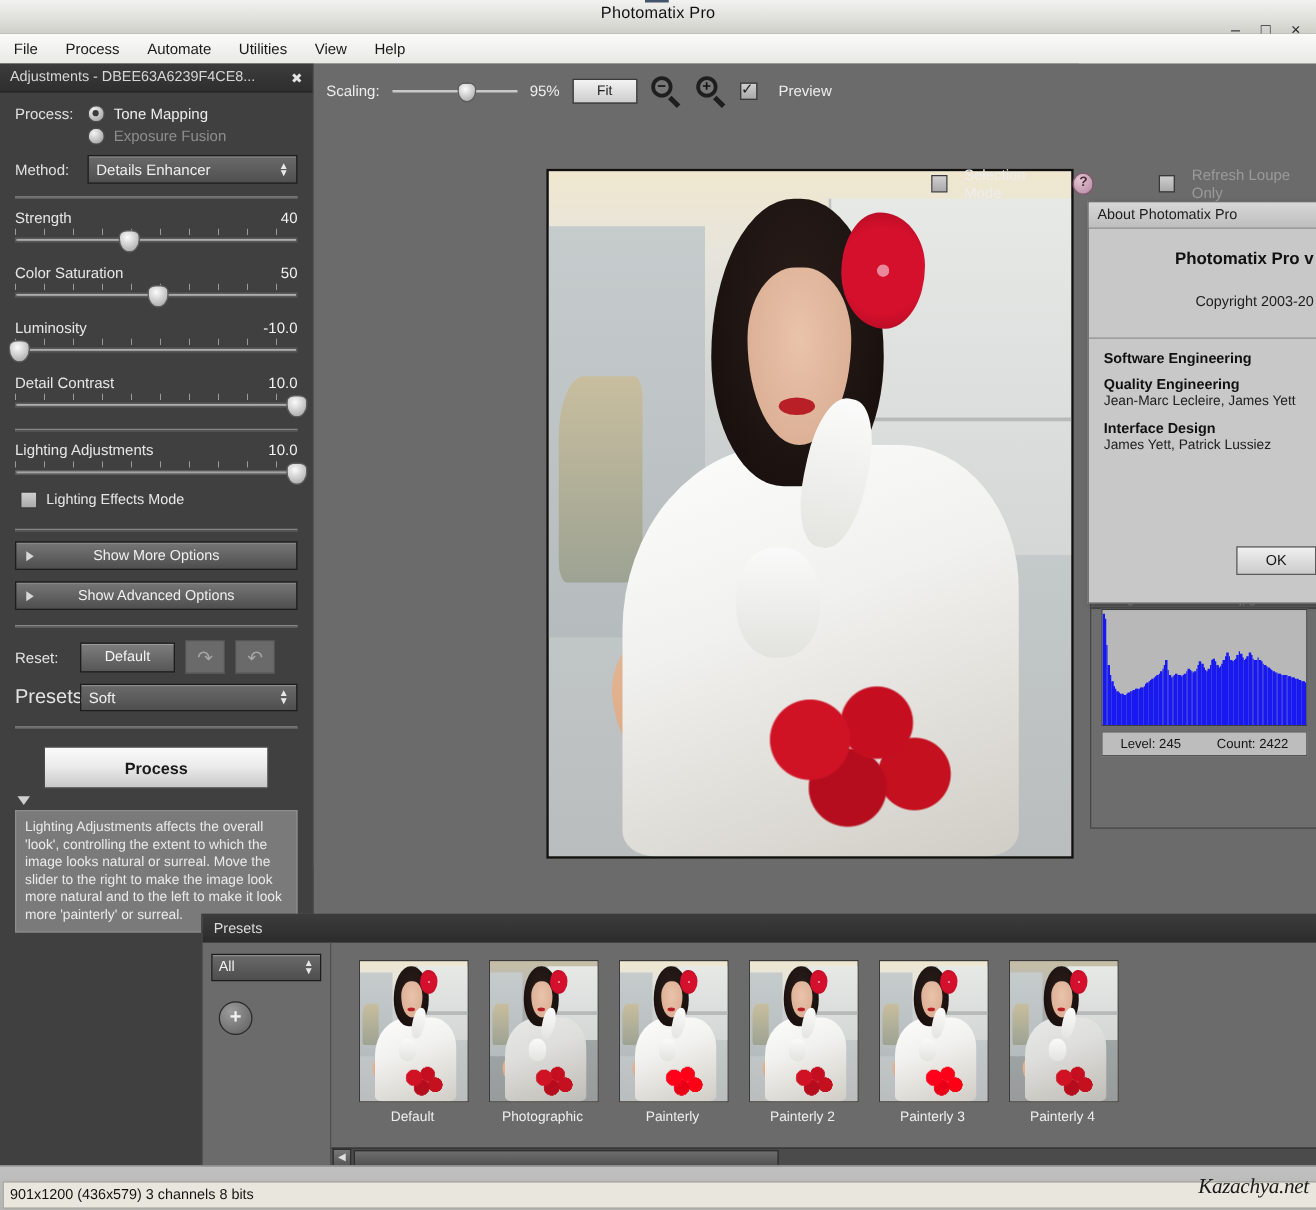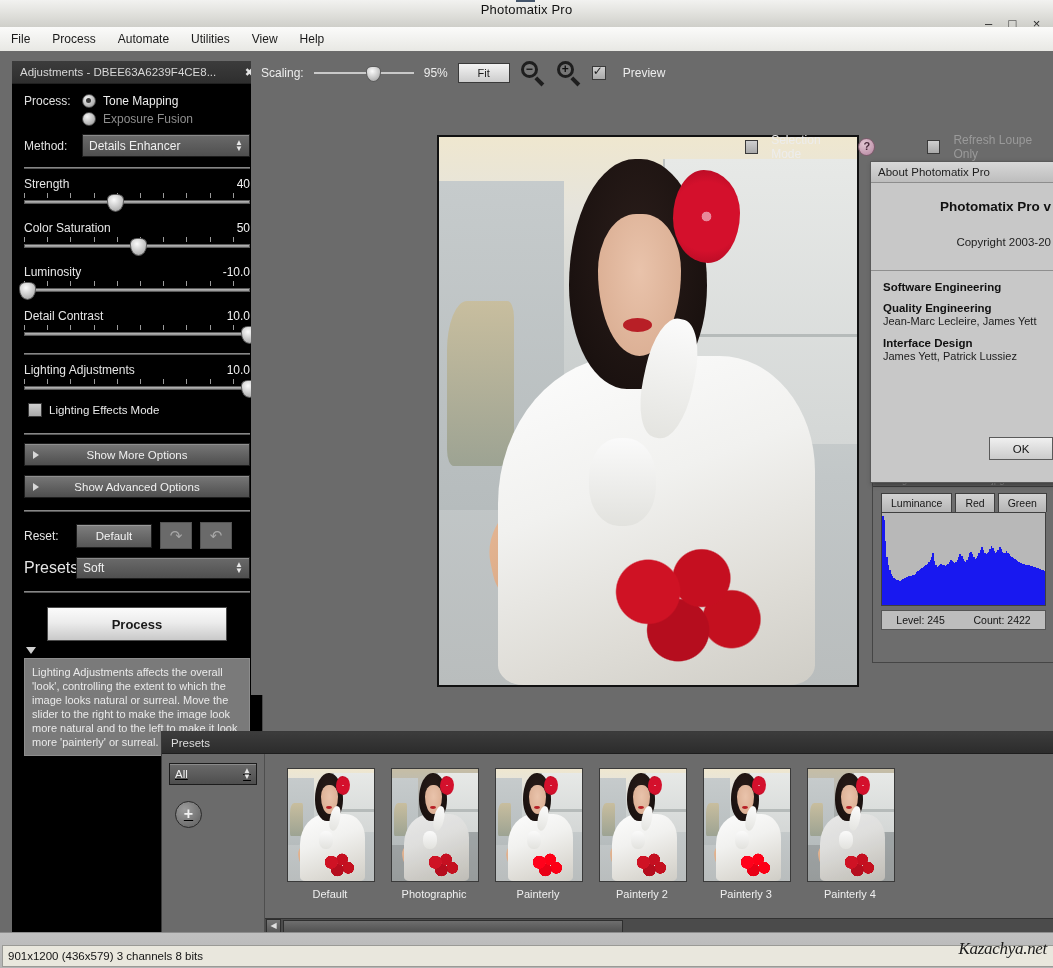--- a/index.html
+++ b/index.html
@@ -25,22 +25,22 @@
   
   .menubar{position:absolute;left:0;top:27px;width:1053px;height:24px;
     background:linear-gradient(to bottom,#fbfbfa,#e8e8e4);
     border-bottom:1px solid #8e8e8a;display:flex;align-items:center;}
   .menuitem{font-size:12px;color:#1a1a1a;padding:3px 11px;cursor:default;}
 
   
   .workspace{position:absolute;left:0;top:51px;width:1053px;height:881px;background:#6b6b6b;}
 
   
-  .adj-panel{position:absolute;left:12px;top:0;width:250px;height:881px;background:#000000;
-    border-right:1px solid #4a4a4a;margin-top:10px;}
+  .adj-panel{position:absolute;left:0;top:0;width:250px;height:881px;background:#404040;
+    border-right:1px solid #4a4a4a;}
   .panel-tab{height:22px;background:linear-gradient(to bottom,#3c3c3c,#2e2e2e);
     border-bottom:1px solid #202020;display:flex;align-items:center;
     padding:0 8px;color:#d7d7d7;font-size:11.5px;}
   .panel-tab .tab-close{margin-left:auto;font-size:11px;color:#e4e4e4;font-weight:bold;}
   .adj-body{padding:10px 12px 0 12px;color:#dcdcdc;font-size:11.5px;}
 
   .row{display:flex;align-items:center;margin-bottom:4px;}
   .row-label{width:58px;color:#e0e0e0;font-size:12px;}
   .radio{width:12px;height:12px;border-radius:50%;
     background:radial-gradient(circle at 35% 30%,#f4f4f4,#b4b4b4 65%,#8a8a8a);
@@ -158,21 +158,21 @@
   .hist-foot{margin:4px 8px 0 8px;height:18px;background:#bdbdbd;border:1px solid #555;
     display:flex;align-items:center;justify-content:space-around;font-size:10.5px;color:#141414;}
 
   
   .presets-panel{position:absolute;left:161px;top:680px;width:892px;height:201px;
     background:#6b6b6b;border:1px solid #3a3a3a;}
   .presets-tab{height:21px;background:linear-gradient(to bottom,#3c3c3c,#2c2c2c);
     border-bottom:1px solid #1e1e1e;display:flex;align-items:center;padding:0 9px;
     color:#dcdcdc;font-size:11.5px;}
   .presets-body{display:flex;height:180px;}
-  .presets-left{width:88px;border-right:1px solid #4e4e4e;padding:9px 7px;text-decoration:underline;}
+  .presets-left{width:88px;border-right:1px solid #4e4e4e;padding:9px 7px;}
   .filter-sel{height:20px;border:1px solid #1c1c1c;
     background:linear-gradient(to bottom,#6a6a6a,#4e4e4e);display:flex;align-items:center;
     padding:0 5px;color:#f0f0f0;font-size:11.5px;box-shadow:inset 0 1px 0 #8a8a8a;}
   .plus-btn{width:25px;height:25px;border-radius:50%;margin-top:16px;margin-left:6px;
     background:radial-gradient(circle at 35% 30%,#9c9c9c,#5d5d5d);border:1px solid #2a2a2a;
     color:#f2f2f2;font-size:16px;line-height:23px;text-align:center;font-weight:bold;}
   .presets-scroll{flex:1;position:relative;overflow:hidden;}
   .thumbs{display:flex;gap:18px;padding:14px 0 0 22px;}
   .thumb{width:86px;}
   .thumb-img{width:86px;height:112px;border:1px solid #3a3a3a;background:#bdb8ac;overflow:hidden;position:relative;}
@@ -451,25 +451,20 @@
       <span style="font-size:12px;color:#ededed;margin-left:-4px;">Selection Mode</span>
       <div class="help-circ">?</div>
       <span class="chk" style="margin-left:42px;"></span>
       <span style="font-size:12px;color:#9a9a9a;margin-left:-4px;">Refresh Loupe Only</span>
     </div>
 
     <div class="hist-panel">
       <div class="hist-strip">
         <span>Histogram</span>
         <span>DB2004.jpg</span>
-      </div>
-      <div class="hist-tabs">
-        <div class="htab">Luminance</div>
-        <div class="htab">Red</div>
-        <div class="htab">Green</div>
       </div>
       <div class="hist-canvas" id="hist-canvas">
           <div style="position: absolute; bottom: 0px; left: 0%; width: 1.08333%; height: 97%; background: rgb(24, 24, 240);"></div>
           <div style="position: absolute; bottom: 0px; left: 0.833333%; width: 1.08333%; height: 92%; background: rgb(24, 24, 240);"></div>
           <div style="position: absolute; bottom: 0px; left: 1.66667%; width: 1.08333%; height: 70%; background: rgb(24, 24, 240);"></div>
           <div style="position: absolute; bottom: 0px; left: 2.5%; width: 1.08333%; height: 52%; background: rgb(24, 24, 240);"></div>
           <div style="position: absolute; bottom: 0px; left: 3.33333%; width: 1.08333%; height: 43%; background: rgb(24, 24, 240);"></div>
           <div style="position: absolute; bottom: 0px; left: 4.16667%; width: 1.08333%; height: 38%; background: rgb(24, 24, 240);"></div>
           <div style="position: absolute; bottom: 0px; left: 5%; width: 1.08333%; height: 34%; background: rgb(24, 24, 240);"></div>
           <div style="position: absolute; bottom: 0px; left: 5.83333%; width: 1.08333%; height: 31%; background: rgb(24, 24, 240);"></div>

